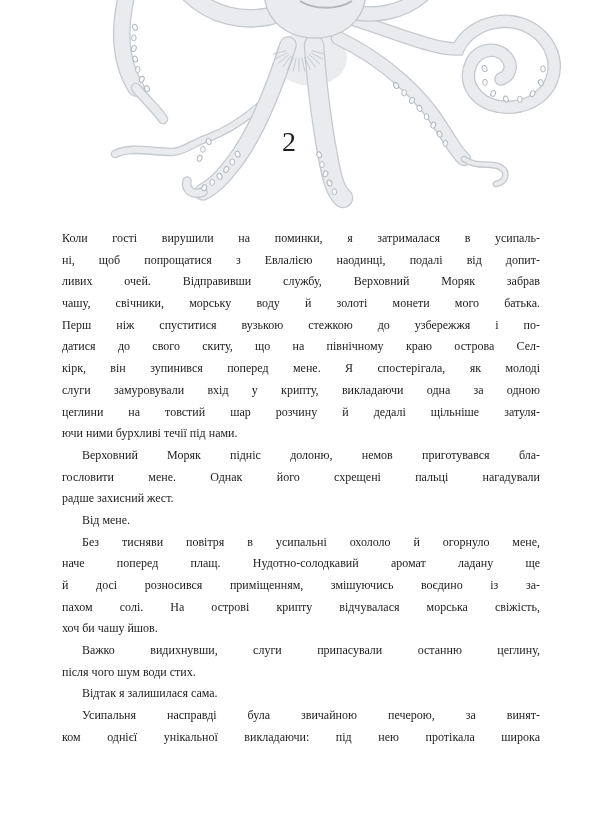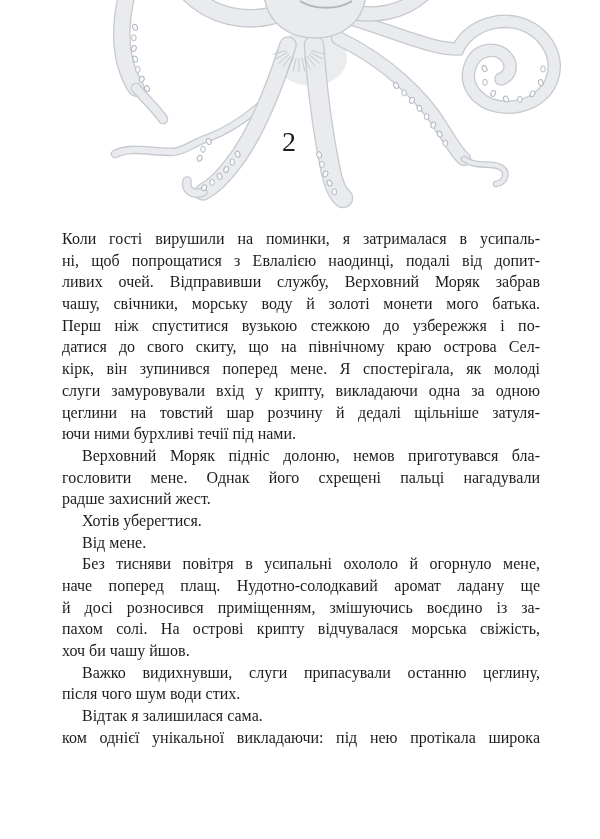--- a/index.html
+++ b/index.html
@@ -18,21 +18,21 @@
     position:absolute;
     top:127px;left:0;width:578px;
     text-align:center;
     font-size:28px;
     color:#1c1c1c;
     line-height:30px;
   }
   .text{
     position:absolute;
     left:62px;top:228px;width:478px;
-    font-size:16px;
+    font-size:12px;
     line-height:21.7px;
     color:#1c1c1c;
   }
   .line{
     text-align:justify;
     text-align-last:justify;
     height:21.7px;
     overflow:hidden;
     white-space:normal;
   }
@@ -146,26 +146,26 @@
       <div class="line">чашу, свічники, морську воду й золоті монети мого батька.</div>
       <div class="line">Перш ніж спуститися вузькою стежкою до узбережжя і по-</div>
       <div class="line">датися до свого скиту, що на північному краю острова Сел-</div>
       <div class="line">кірк, він зупинився поперед мене. Я спостерігала, як молоді</div>
       <div class="line">слуги замуровували вхід у крипту, викладаючи одна за одною</div>
       <div class="line">цеглини на товстий шар розчину й дедалі щільніше затуля-</div>
       <div class="line last">ючи ними бурхливі течії під нами.</div>
       <div class="line indent">Верховний Моряк підніс долоню, немов приготувався бла-</div>
       <div class="line">гословити мене. Однак його схрещені пальці нагадували</div>
       <div class="line last">радше захисний жест.</div>
-      <div class="line indent last">Хотів уберегтися.</div>
       <div class="line indent last">Від мене.</div>
       <div class="line indent">Без тисняви повітря в усипальні охололо й огорнуло мене,</div>
       <div class="line">наче поперед плащ. Нудотно-солодкавий аромат ладану ще</div>
       <div class="line">й досі розносився приміщенням, змішуючись воєдино із за-</div>
       <div class="line">пахом солі. На острові крипту відчувалася морська свіжість,</div>
       <div class="line last">хоч би чашу йшов.</div>
       <div class="line indent">Важко видихнувши, слуги припасували останню цеглину,</div>
       <div class="line last">після чого шум води стих.</div>
       <div class="line indent last">Відтак я залишилася сама.</div>
+      <div class="line indent">Усипальня насправді була звичайною печерою, за винят-</div>
       <div class="line">ком однієї унікальної викладаючи: під нею протікала широка</div>
     </div>
 
 </div>
 
 </body></html>

